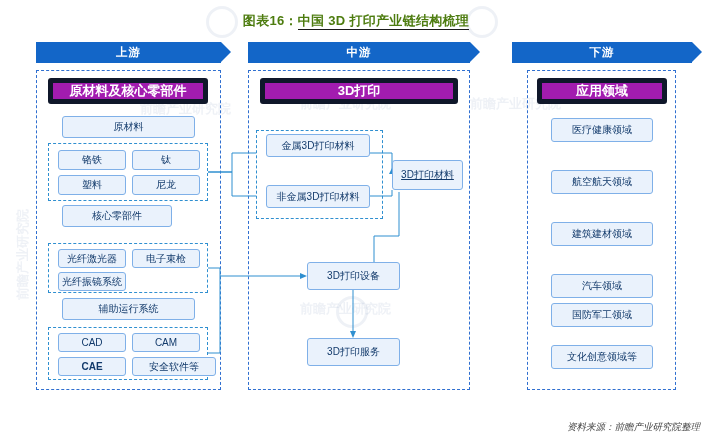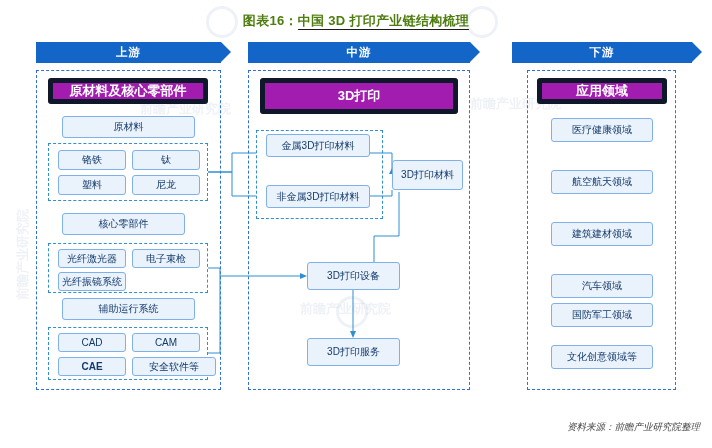--- a/index.html
+++ b/index.html
@@ -185,37 +185,37 @@
   </svg>
 
   <div class="box blue" style="left:48px;top:78px;width:160px;height:26px;">原材料及核心零部件</div>
 
   <div class="box light" style="left:62px;top:116px;width:133px;height:22px;">原材料</div>
   <div class="box light" style="left:58px;top:150px;width:68px;height:20px;">铬铁</div>
   <div class="box light" style="left:132px;top:150px;width:68px;height:20px;">钛</div>
   <div class="box light" style="left:58px;top:175px;width:68px;height:20px;">塑料</div>
   <div class="box light" style="left:132px;top:175px;width:68px;height:20px;">尼龙</div>
 
-  <div class="box light" style="left:62px;top:213px;width:123px;height:22px;">核心零部件</div>
+  <div class="box light" style="left:62px;top:205px;width:110px;height:22px;">核心零部件</div>
   <div class="box light" style="left:58px;top:249px;width:68px;height:19px;">光纤激光器</div>
   <div class="box light" style="left:132px;top:249px;width:68px;height:19px;">电子束枪</div>
   <div class="box light" style="left:58px;top:272px;width:68px;height:19px;">光纤振镜系统</div>
 
   <div class="box light" style="left:62px;top:298px;width:133px;height:22px;">辅助运行系统</div>
   <div class="box light" style="left:58px;top:333px;width:68px;height:19px;">CAD</div>
   <div class="box light" style="left:132px;top:333px;width:68px;height:19px;">CAM</div>
   <div class="box light" style="left:58px;top:357px;width:68px;height:19px;font-weight:bold;">CAE</div>
   <div class="box light" style="left:132px;top:357px;width:84px;height:19px;">安全软件等</div>
 
-  <div class="box blue" style="left:260px;top:78px;width:198px;height:36px;">3D打印</div>
+  <div class="box blue" style="left:260px;top:78px;width:198px;height:26px;">3D打印</div>
 
   <div class="box light" style="left:266px;top:134px;width:104px;height:23px;text-align:center;">金属3D打印材料</div>
   <div class="box light" style="left:266px;top:185px;width:104px;height:23px;">非金属3D打印材料</div>
 
-  <div class="box light" style="left:392px;top:160px;width:71px;height:30px;">3D打印材料</div>
+  <div class="box light" style="left:392px;top:160px;width:71px;height:30px;text-decoration:underline;">3D打印材料</div>
   <div class="box light" style="left:307px;top:262px;width:93px;height:28px;">3D打印设备</div>
   <div class="box light" style="left:307px;top:338px;width:93px;height:28px;">3D打印服务</div>
 
   <div class="box blue" style="left:537px;top:78px;width:130px;height:26px;">应用领域</div>
 
   <div class="box light" style="left:551px;top:118px;width:102px;height:24px;">医疗健康领域</div>
   <div class="box light" style="left:551px;top:170px;width:102px;height:24px;">航空航天领域</div>
   <div class="box light" style="left:551px;top:222px;width:102px;height:24px;">建筑建材领域</div>
   <div class="box light" style="left:551px;top:274px;width:102px;height:24px;">汽车领域</div>
   <div class="box light" style="left:551px;top:303px;width:102px;height:24px;">国防军工领域</div>

